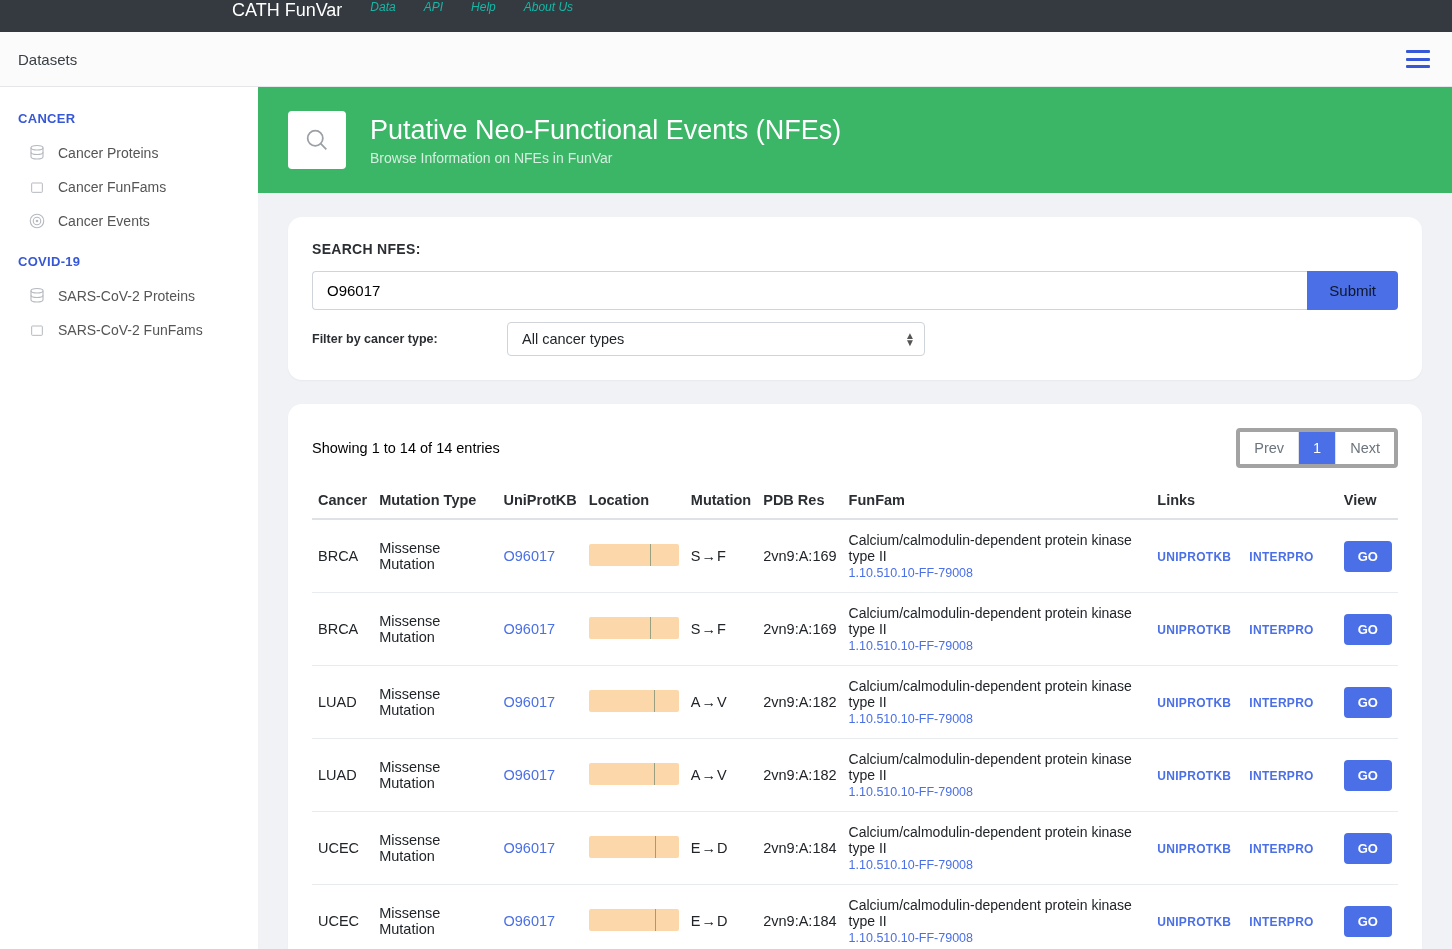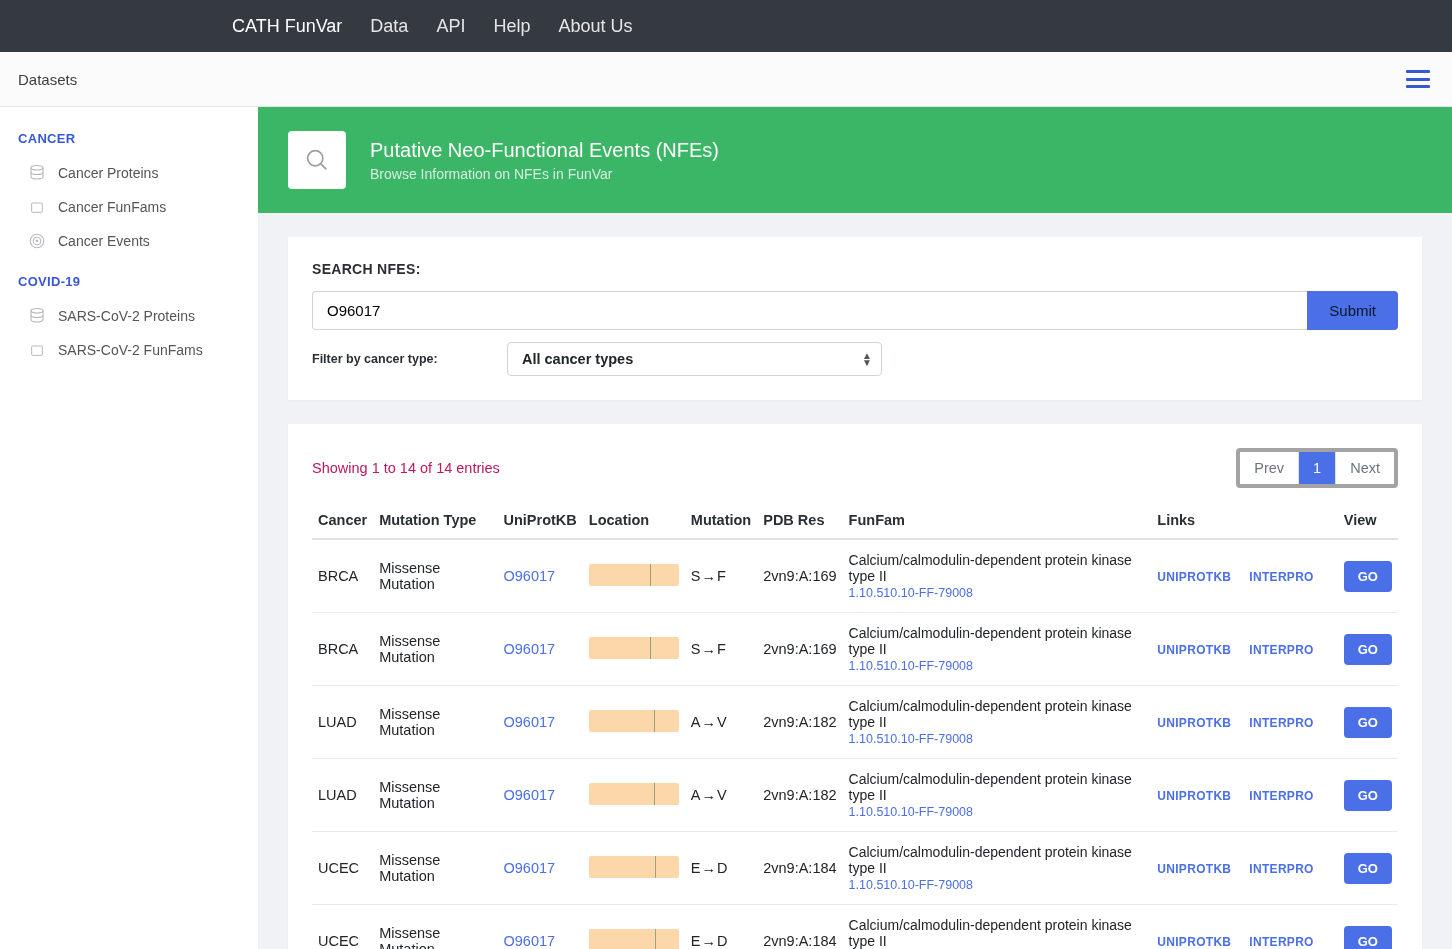--- a/index.html
+++ b/index.html
@@ -1,21 +1,21 @@
 <!DOCTYPE html>
 <html><head>
 <meta charset="utf-8">
 <style>
 * { box-sizing: border-box; margin: 0; padding: 0; }
 body { font-family: "Segoe UI", Arial, sans-serif; font-size: 14px; color: #212529; background: #f0f2f5; }
 
 
-.topnav { background: #343a40; color: #fff; height: 52px; display: flex; align-items: center; padding: 0 0 0 232px; }
+.topnav { background: #343a40; color: #fff; height: 32px; display: flex; padding: 0 0 0 232px; }
 .brand { font-size: 18px; font-weight: 400; color: #fff; margin-right: 28px; }
-.topnav .navlink { color: #e5e5e5; margin-right: 28px; font-size: 18px; cursor: pointer; }
+.topnav .navlink { color: #14b8a6; margin-right: 28px; font-size: 12px; cursor: pointer; font-style: italic; }
 
 
 .secbar { background: #fbfbfc; height: 55px; display: flex; align-items: center; justify-content: space-between; padding: 0 18px; border-bottom: 1px solid #e4e6ea; }
 .secbar .label { color: #3a3f44; font-size: 15px; }
 .hamburger { width: 24px; height: 18px; display: flex; flex-direction: column; justify-content: space-between; cursor: pointer; margin-right: 4px; }
 .hamburger span { display: block; height: 3px; background: #3758d6; border-radius: 1px; }
 
 .layout { display: flex; }
 
 
@@ -23,36 +23,36 @@
 .side-cat { color: #3758d6; font-weight: 700; font-size: 13px; padding: 6px 18px 10px; letter-spacing: .3px; }
 .side-item { display: flex; align-items: center; padding: 8px 18px 8px 28px; color: #555; cursor: pointer; text-align: right; }
 .side-icon { width: 18px; height: 18px; margin-right: 12px; display:inline-flex; align-items:center; justify-content:center; }
 .side-icon svg { stroke:#b5b9bf; fill:none; }
 
 
 .main { flex: 1; padding: 0; }
 .hero { background: #3bb566; color: #fff; padding: 24px 30px; display: flex; align-items: center; }
 .hero-iconbox { width: 58px; height: 58px; background: #fff; border-radius: 4px; display: flex; align-items: center; justify-content: center; margin-right: 24px; }
 .hero-iconbox svg { stroke:#9aa0a6; }
-.hero h1 { font-size: 20px; font-weight: 400; margin-bottom: 4px; }
+.hero h1 { font-size: 27px; font-weight: 400; margin-bottom: 4px; }
 .hero .sub { color: #d5efe0; font-size: 14px; }
 
-.panel { background: #fff; border-radius: 0; margin: 24px 30px; padding: 24px; box-shadow: 0 1px 2px rgba(0,0,0,.04); }
+.panel { background: #fff; border-radius: 14px; margin: 24px 30px; padding: 24px; box-shadow: 0 1px 2px rgba(0,0,0,.04); }
 .search-title { font-weight: 700; font-size: 14px; color: #2b2f33; margin-bottom: 14px; letter-spacing:.3px;}
 .search-row { display: flex; }
 .search-input { flex: 1; border: 1px solid #ced4da; border-right: none; border-radius: 4px 0 0 4px; padding: 10px 14px; font-size: 15px; outline:none;}
 .submit-btn { background: #4a6fe6; color: #0f172a; border: none; padding: 0 22px; border-radius: 0 4px 4px 0; font-size: 15px; cursor: pointer; }
 .filter-row { display: flex; align-items: center; margin-top: 12px; }
 .filter-label { font-weight: 700; font-size: 12.5px; color: #2b2f33; width: 195px; }
-.filter-select { position: relative; width: 375px; font-weight: bold; }
+.filter-select { position: relative; width: 418px; }
 .filter-select .sel { border: 1px solid #ced4da; border-radius: 4px; padding: 8px 30px 8px 14px; font-size: 14.5px; background:#fff; cursor:pointer;}
 .filter-select .caret { position: absolute; right: 10px; top: 50%; transform: translateY(-50%); font-size:10px; color:#555; line-height:7px;}
 
 .results-top { display:flex; justify-content: space-between; align-items: center; margin-bottom: 14px;}
-.entries-info { color:#be185d; font-size:14.5px; }
+.entries-info { color:#000000; font-size:14.5px; }
 .pager { display:flex; border:4px solid #a3a3a3; border-radius:4px; overflow:hidden;}
 .pager > div { padding:8px 14px; font-size:14.5px; cursor:pointer; border-left:1px solid #dee2e6;}
 .pager > div:first-child { border-left:none; }
 .pager .active { background:#4a6fe6; color:#fff; }
 .pager .dis { color:#6c757d; }
 
 table.results { width:100%; border-collapse: collapse; }
 table.results th { text-align:left; font-weight:700; font-size:14.5px; padding:10px 6px; border-bottom:2px solid #dee2e6; color:#2b2f33;}
 table.results td { padding:12px 6px; border-bottom:1px solid #e9ecef; font-size:14.5px; vertical-align: middle;}
 .lnk { color:#4a6fe6; cursor:pointer; }

